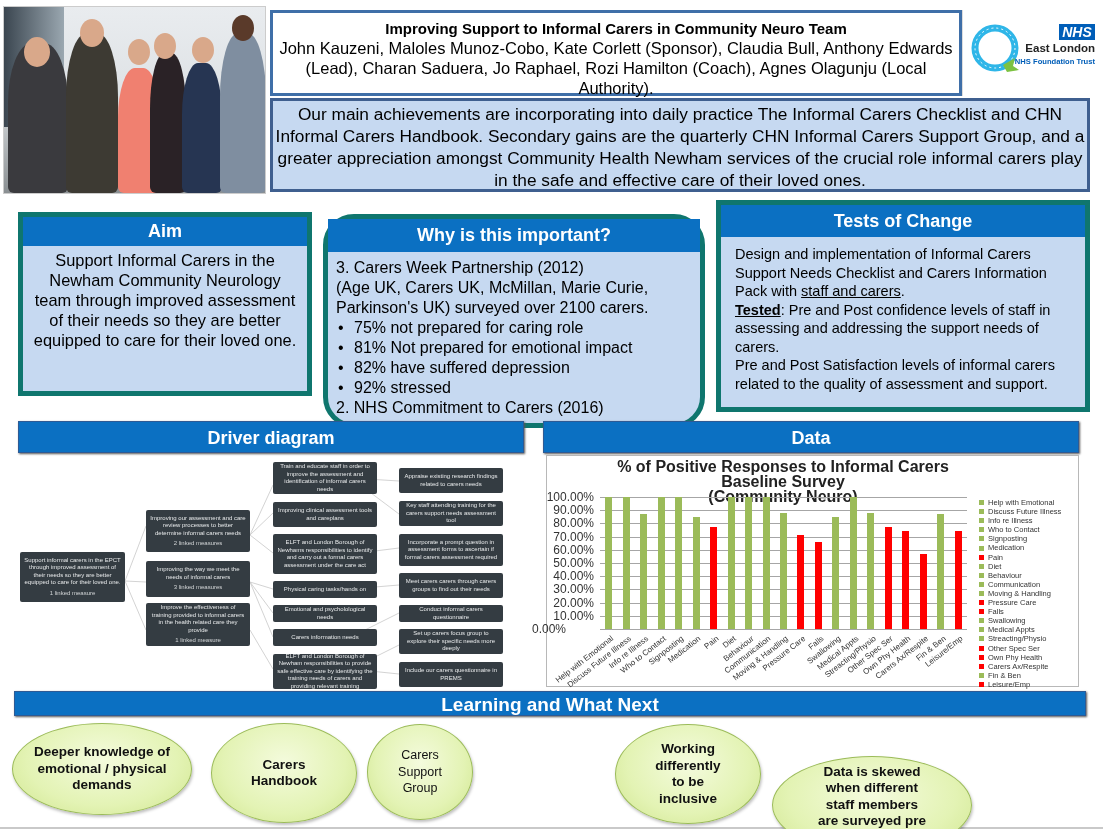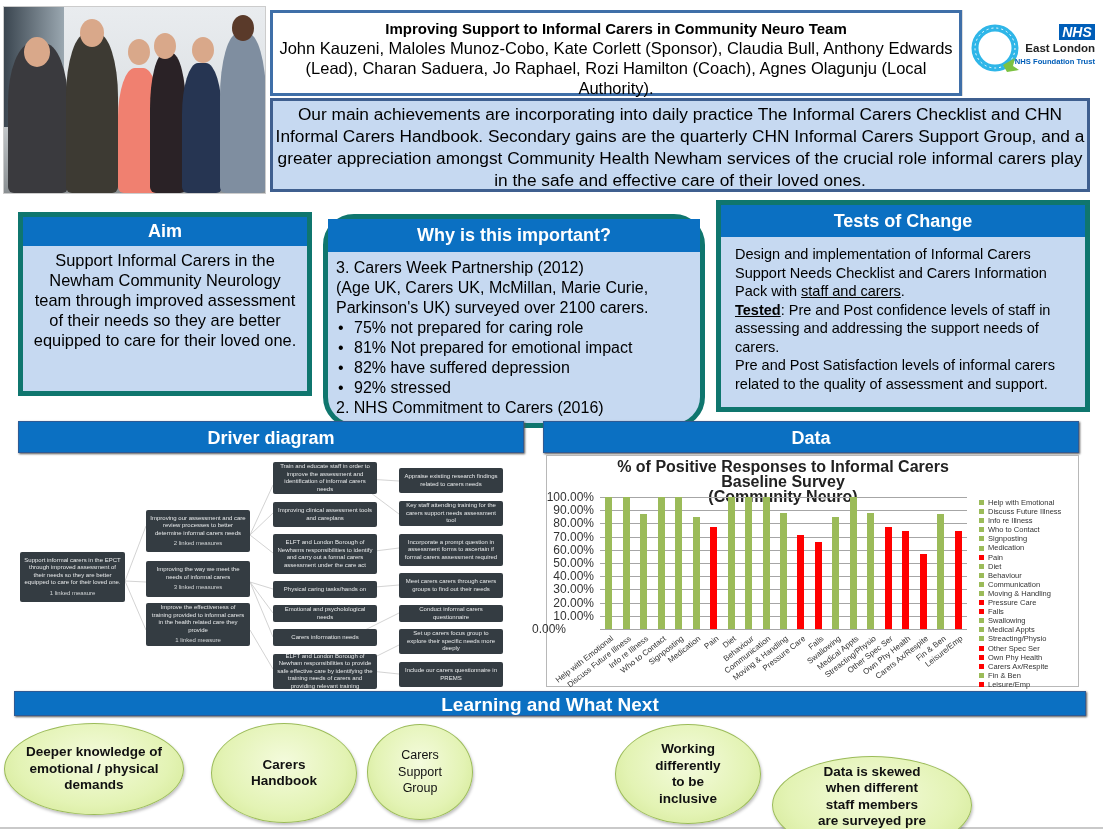--- a/index.html
+++ b/index.html
@@ -348,18 +348,18 @@
     <div class="ytick" style="position: absolute; right: 484px; top: 107px;">50.00%</div>
     <div class="ytick" style="position: absolute; right: 484px; top: 93.8px;">60.00%</div>
     <div class="ytick" style="position: absolute; right: 484px; top: 80.6px;">70.00%</div>
     <div class="ytick" style="position: absolute; right: 484px; top: 67.4px;">80.00%</div>
     <div class="ytick" style="position: absolute; right: 484px; top: 54.2px;">90.00%</div>
     <div class="ytick" style="position: absolute; right: 484px; top: 41px;">100.00%</div>
   </div>
 
 <div class="abs bar-head learn-head">Learning and What Next</div>
 <div class="abs learn-area">
-  <div class="ellipse" style="left:4px;top:7px;width:180px;height:92px;">Deeper knowledge of emotional / physical demands</div>
+  <div class="ellipse" style="left:12px;top:7px;width:180px;height:92px;">Deeper knowledge of emotional / physical demands</div>
   <div class="ellipse" style="left:211px;top:7px;width:146px;height:100px;padding:0 30px;text-align:center;">Carers Handbook</div>
   <div class="ellipse light" style="left:367px;top:8px;width:106px;height:96px;padding:0 22px;font-weight:normal;">Carers Support Group</div>
   <div class="ellipse" style="left:615px;top:8px;width:146px;height:100px;padding:0 32px;">Working differently to be inclusive</div>
   <div class="ellipse" style="left:772px;top:24px;width:200px;height:98px;padding:0 42px;margin-top:16px;">Data is skewed when different staff members are surveyed pre and post.</div>
 </div>
 
 </body></html>

